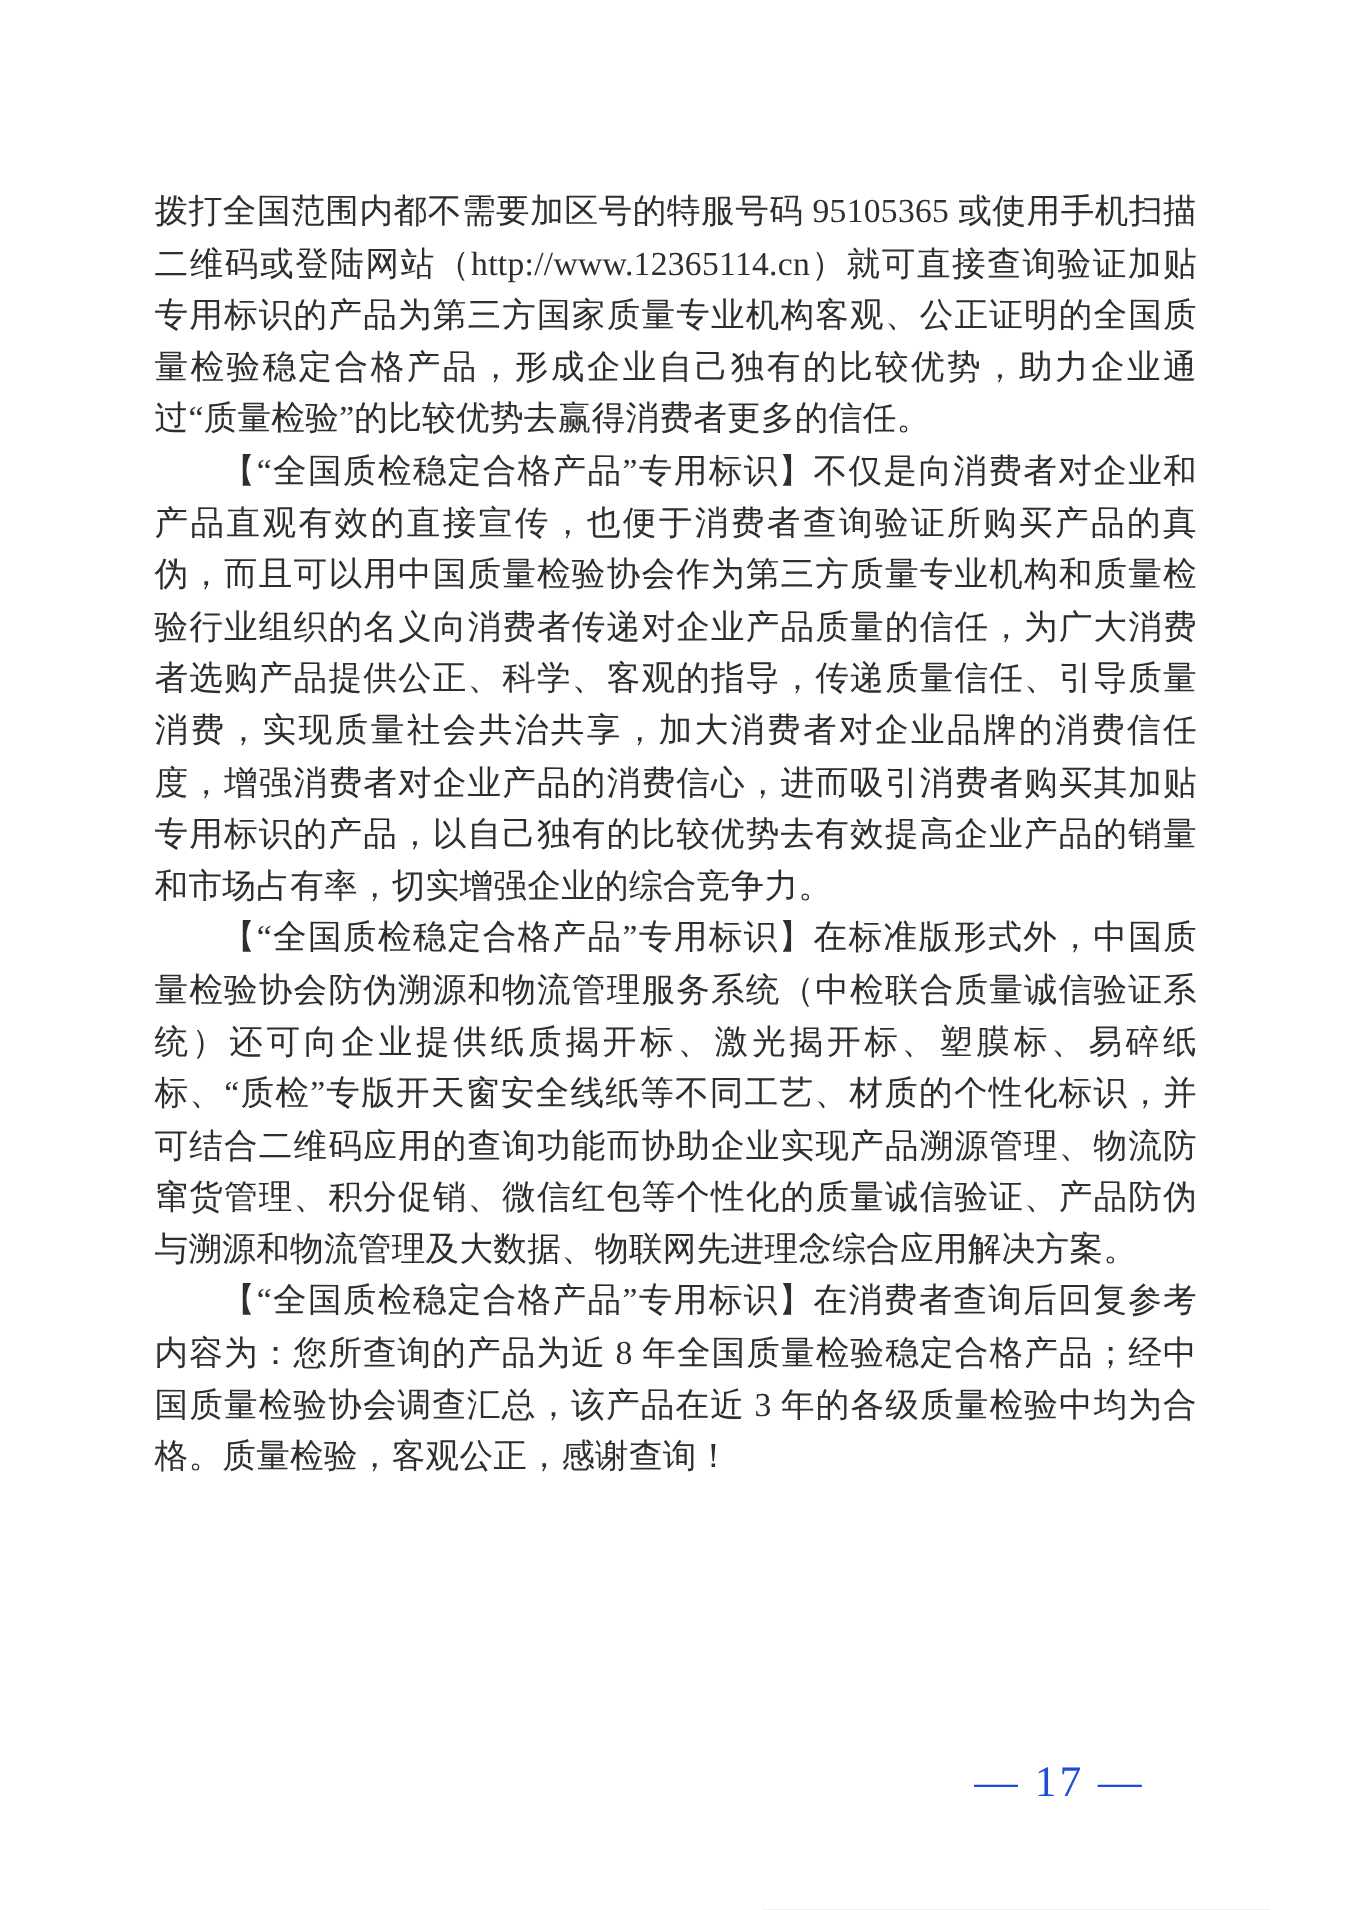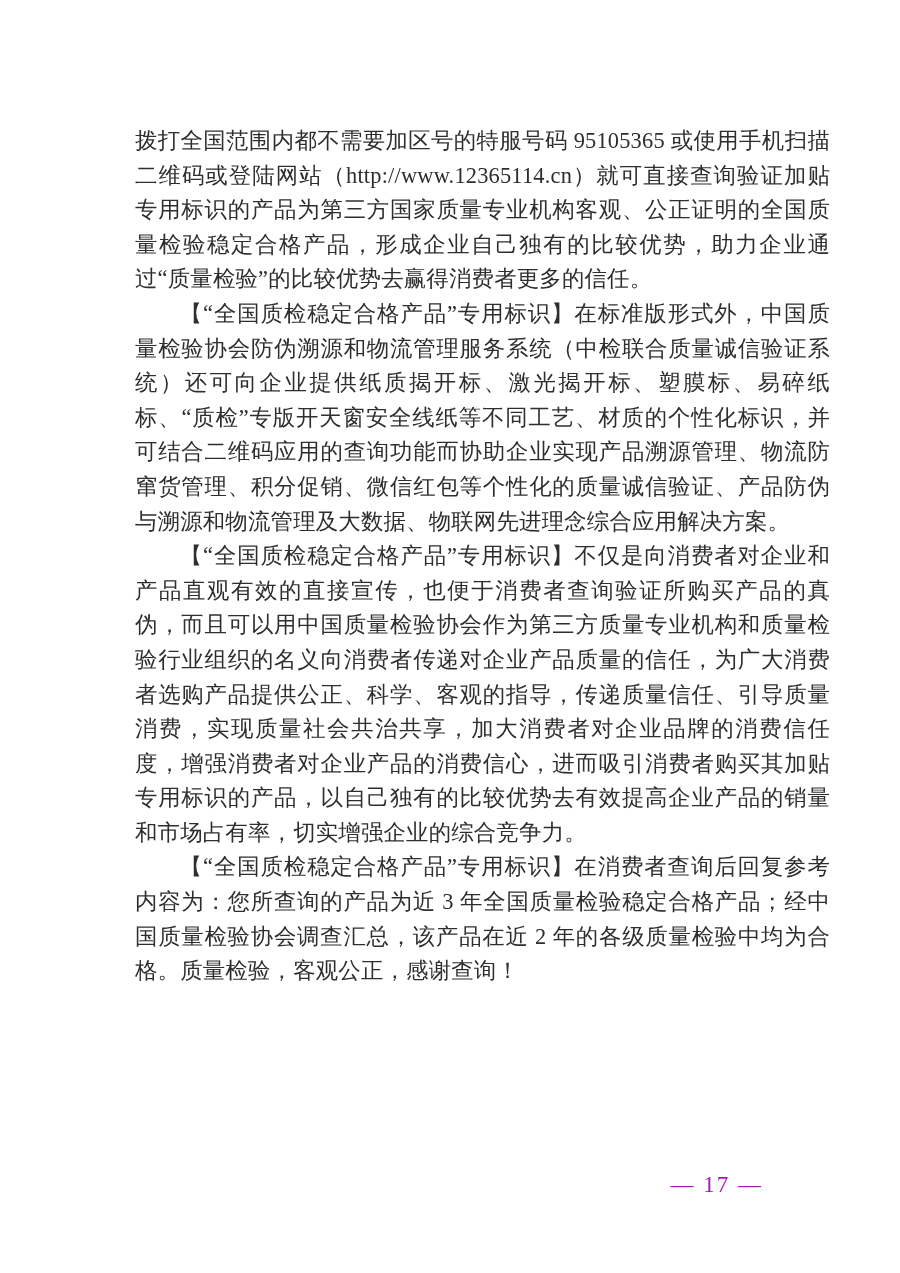--- a/index.html
+++ b/index.html
@@ -1,15 +1,15 @@
 <!DOCTYPE html>
 <html><head>
 <meta charset="utf-8">
 <style>
-  * { box-sizing: border-box; margin-left: 32px; }
+  * { box-sizing: border-box; }
   html, body {
     margin: 0;
     padding: 0;
     background: #e8e8e8;
   }
   .page {
     position: relative;
     width: 900px;
     height: 1273px;
     margin: 0 auto;
@@ -34,35 +34,35 @@
     padding: 0;
     text-indent: 2em;
   }
   .text-block p.no-indent {
     text-indent: 0;
   }
   .page-footer {
     position: absolute;
     top: 1172px;
     right: 137px;
-    font-size: 23px;
-    color: #a21caf;
+    font-size: 29px;
+    color: #1d4ed8;
     letter-spacing: 2px;
     white-space: nowrap;
   }
 </style>
 </head>
 <body>
 
 <div class="page">
 
   <div class="text-block">
     <p class="no-indent">拨打全国范围内都不需要加区号的特服号码 95105365 或使用手机扫描二维码或登陆网站（http://www.12365114.cn）就可直接查询验证加贴专用标识的产品为第三方国家质量专业机构客观、公正证明的全国质量检验稳定合格产品，形成企业自己独有的比较优势，助力企业通过“质量检验”的比较优势去赢得消费者更多的信任。</p>
+    <p>【“全国质检稳定合格产品”专用标识】不仅是向消费者对企业和产品直观有效的直接宣传，也便于消费者查询验证所购买产品的真伪，而且可以用中国质量检验协会作为第三方质量专业机构和质量检验行业组织的名义向消费者传递对企业产品质量的信任，为广大消费者选购产品提供公正、科学、客观的指导，传递质量信任、引导质量消费，实现质量社会共治共享，加大消费者对企业品牌的消费信任度，增强消费者对企业产品的消费信心，进而吸引消费者购买其加贴专用标识的产品，以自己独有的比较优势去有效提高企业产品的销量和市场占有率，切实增强企业的综合竞争力。</p>
     <p>【“全国质检稳定合格产品”专用标识】在标准版形式外，中国质量检验协会防伪溯源和物流管理服务系统（中检联合质量诚信验证系统）还可向企业提供纸质揭开标、激光揭开标、塑膜标、易碎纸标、“质检”专版开天窗安全线纸等不同工艺、材质的个性化标识，并可结合二维码应用的查询功能而协助企业实现产品溯源管理、物流防窜货管理、积分促销、微信红包等个性化的质量诚信验证、产品防伪与溯源和物流管理及大数据、物联网先进理念综合应用解决方案。</p>
-    <p>【“全国质检稳定合格产品”专用标识】不仅是向消费者对企业和产品直观有效的直接宣传，也便于消费者查询验证所购买产品的真伪，而且可以用中国质量检验协会作为第三方质量专业机构和质量检验行业组织的名义向消费者传递对企业产品质量的信任，为广大消费者选购产品提供公正、科学、客观的指导，传递质量信任、引导质量消费，实现质量社会共治共享，加大消费者对企业品牌的消费信任度，增强消费者对企业产品的消费信心，进而吸引消费者购买其加贴专用标识的产品，以自己独有的比较优势去有效提高企业产品的销量和市场占有率，切实增强企业的综合竞争力。</p>
-    <p>【“全国质检稳定合格产品”专用标识】在消费者查询后回复参考内容为：您所查询的产品为近 3 年全国质量检验稳定合格产品；经中国质量检验协会调查汇总，该产品在近 2 年的各级质量检验中均为合格。质量检验，客观公正，感谢查询！</p>
+    <p>【“全国质检稳定合格产品”专用标识】在消费者查询后回复参考内容为：您所查询的产品为近 8 年全国质量检验稳定合格产品；经中国质量检验协会调查汇总，该产品在近 3 年的各级质量检验中均为合格。质量检验，客观公正，感谢查询！</p>
   </div>
 
   <div class="page-footer">
     <span>— 17 —</span>
   </div>
 
 </div>
 
 </body></html>

